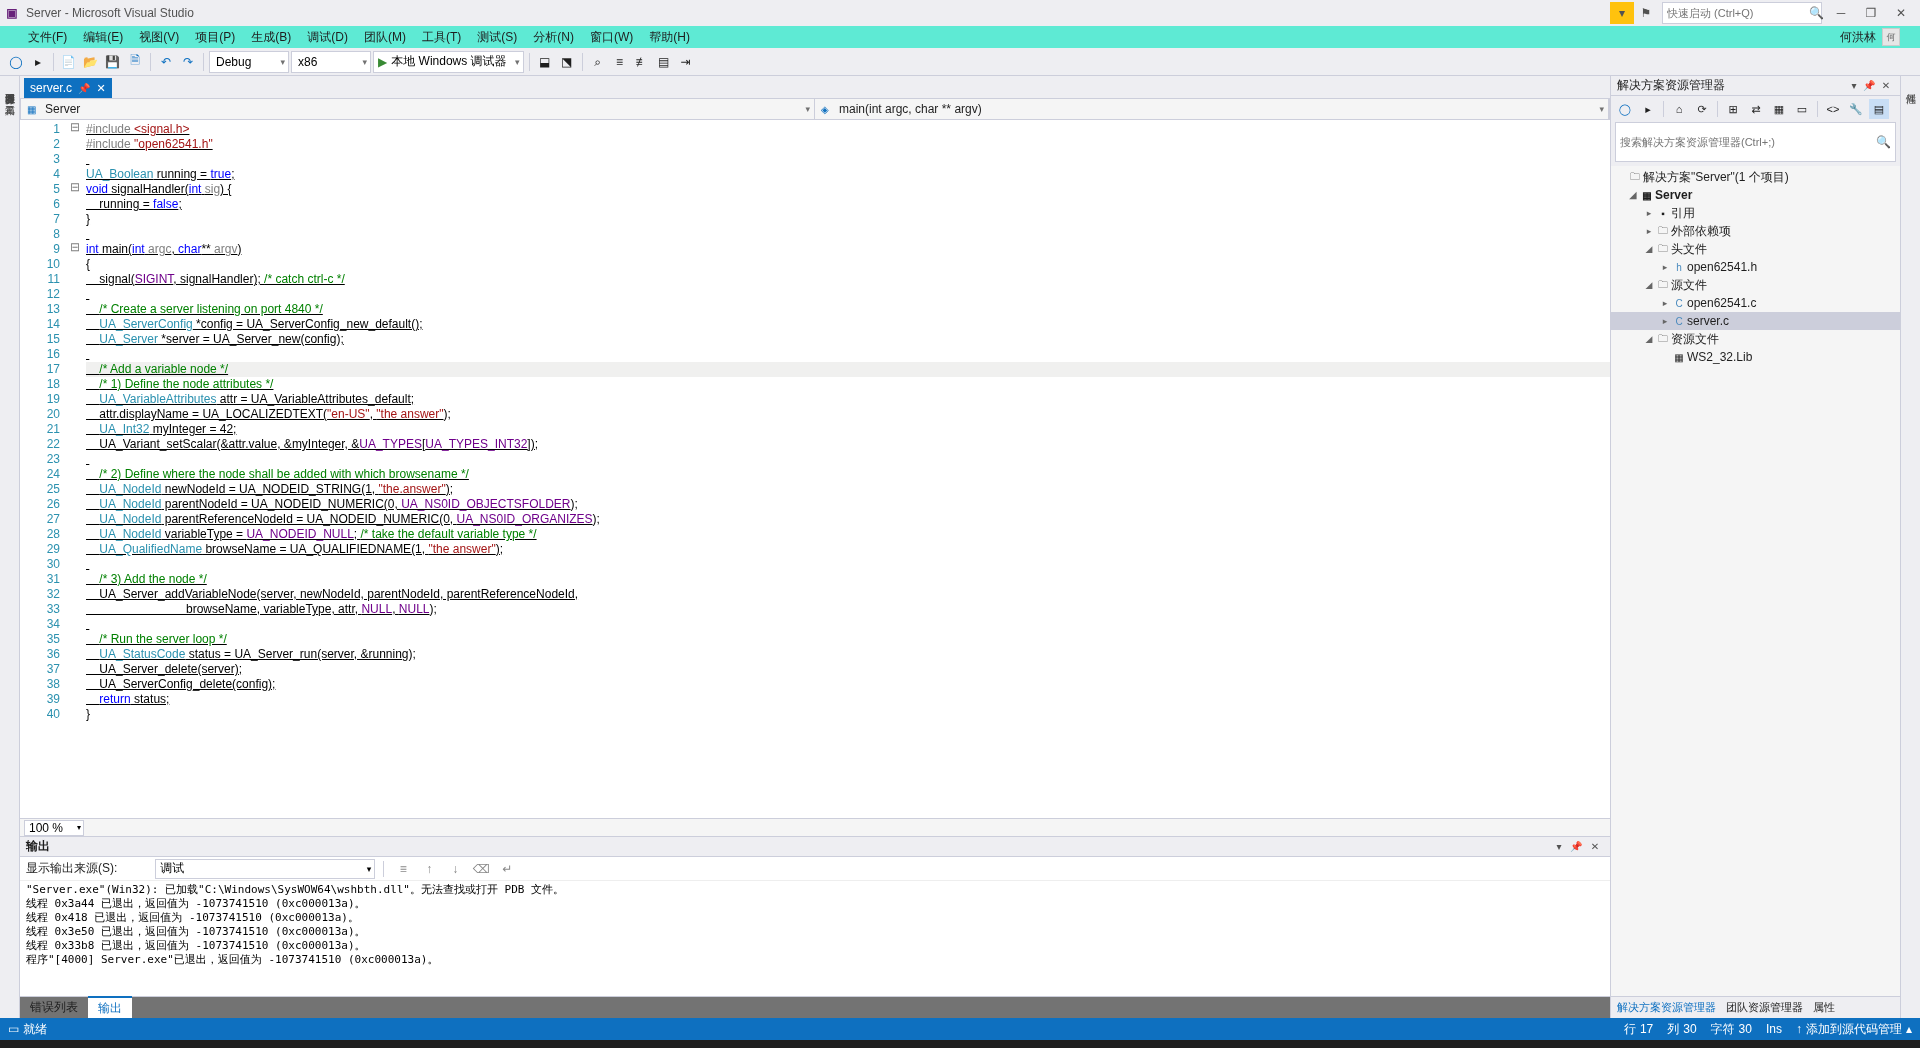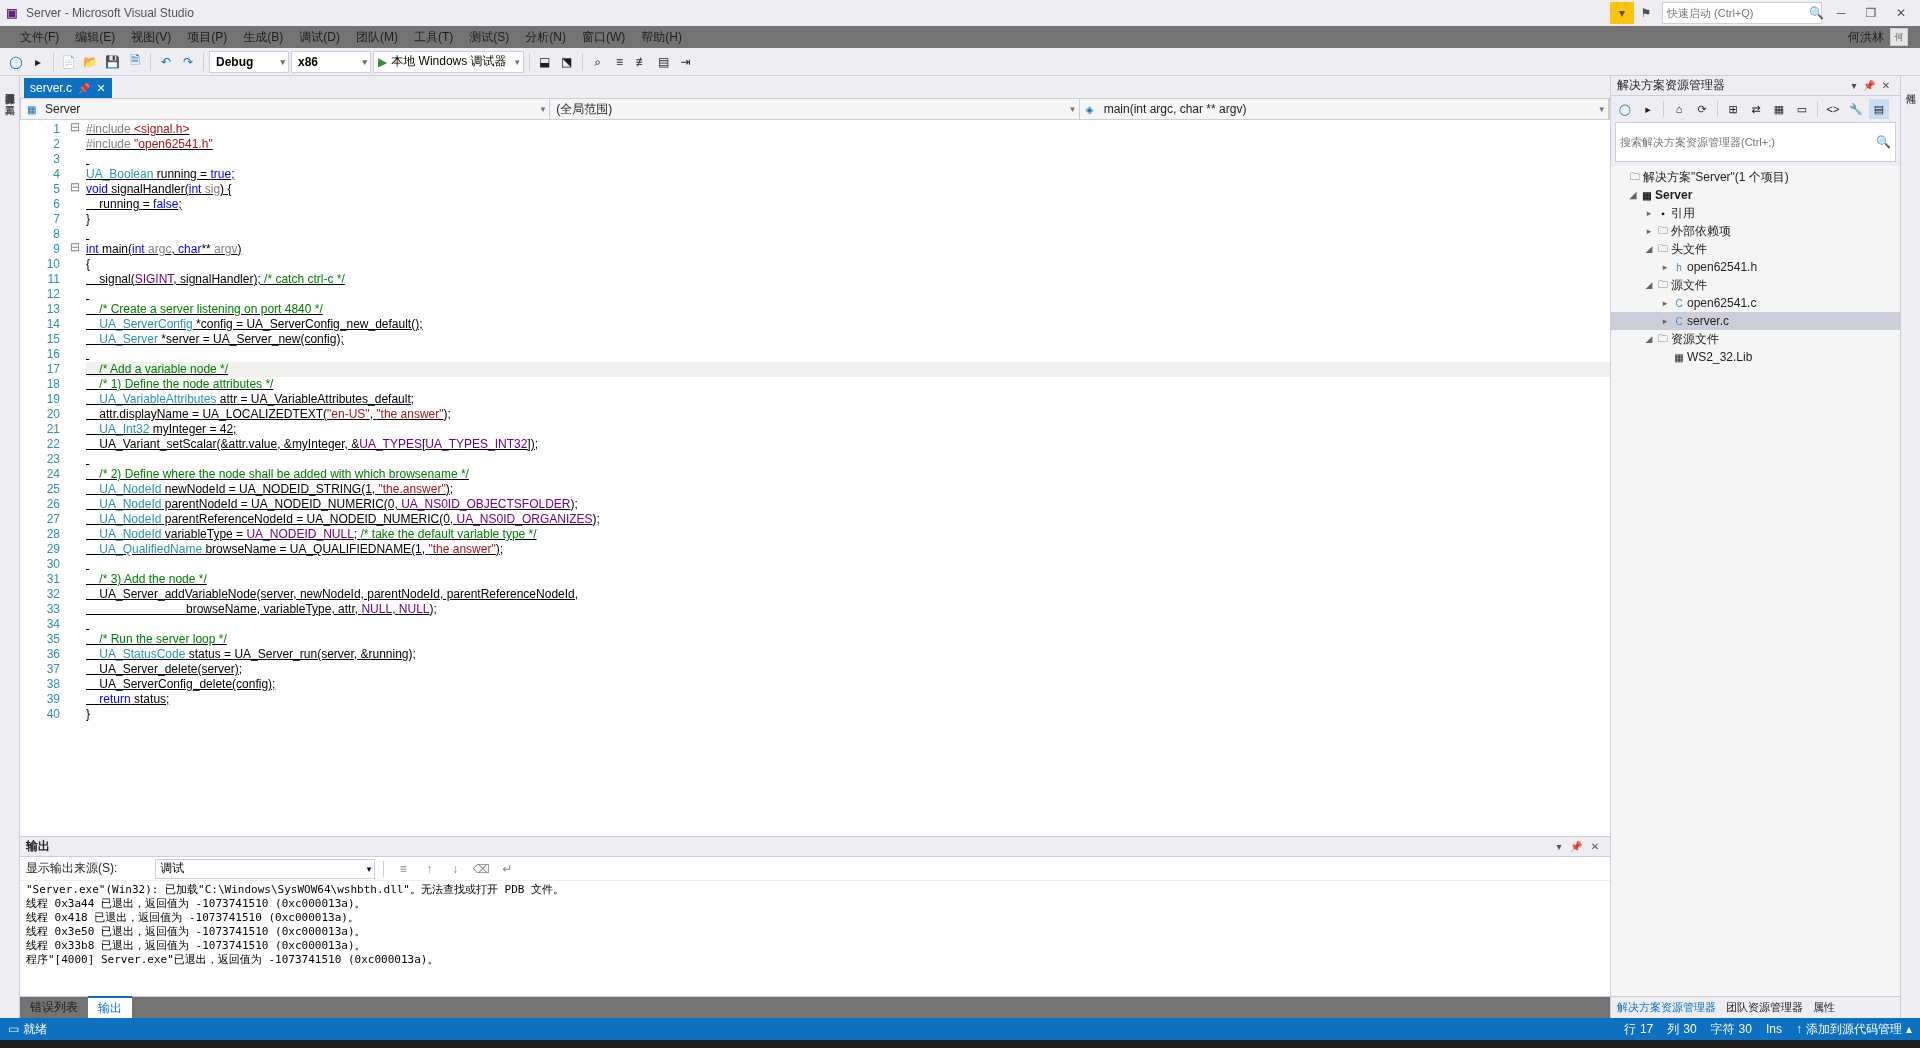--- a/index.html
+++ b/index.html
@@ -6,30 +6,30 @@
 body { background: #eeeef2; display: flex; flex-direction: column; height: 1048px; width: 1920px; overflow: hidden; }
 .titlebar { height: 26px; background: #eeeef2; display: flex; align-items: center; padding: 0 4px; }
 .titlebar .vs-icon { width: 16px; height: 16px; margin-right: 6px; display: flex; align-items: center; justify-content: center; color: #68217a; font-weight: bold; }
 .titlebar .title { color: #525252; text-align: right; }
 .titlebar .spacer { flex: 1; }
 .titlebar .tb-btn { width: 30px; height: 22px; display: flex; align-items: center; justify-content: center; color: #525252; }
 .titlebar .tb-yellow { background: #ffc20e; width: 24px; }
 .titlebar .tb-flag { width: 24px; }
 .titlebar .searchbox { width: 160px; height: 22px; border: 1px solid #cccedb; background: #fff; display: flex; align-items: center; padding: 0 4px; margin: 0 4px; }
 .titlebar .searchbox input { border: none; flex: 1; outline: none; font-size: 11px; color: #999; }
-.menubar { height: 22px; background: #737373; display: flex; align-items: center; padding: 0 12px; }
+.menubar { height: 22px; background: #5eead4; display: flex; align-items: center; padding: 0 20px; }
 .menubar .menu-item { padding: 2px 8px; color: #1e1e1e; }
 .menubar .spacer { flex: 1; }
 .menubar .user { color: #1e1e1e; margin-right: 6px; }
 .menubar .avatar { width: 18px; height: 18px; background: #e6e6e6; border: 1px solid #ccc; display: flex; align-items: center; justify-content: center; font-size: 9px; color: #666; }
 .toolbar { height: 28px; background: #eeeef2; display: flex; align-items: center; padding: 0 6px; border-bottom: 1px solid #cccedb; gap: 2px; }
 .toolbar .tbtn { min-width: 20px; height: 22px; display: flex; align-items: center; justify-content: center; color: #1e1e1e; padding: 0 2px; }
 .toolbar .tbtn.blue { color: #0e70c0; }
 .toolbar .sep { width: 1px; height: 18px; background: #cccedb; margin: 0 3px; }
-.toolbar .combo { height: 22px; border: 1px solid #cccedb; background: #fff; padding: 0 16px 0 6px; display: flex; align-items: center; position: relative; font-weight: bold; }
+.toolbar .combo { height: 22px; border: 1px solid #cccedb; background: #fff; padding: 0 16px 0 6px; display: flex; align-items: center; position: relative; }
 .toolbar .combo::after { content: "▾"; position: absolute; right: 3px; font-size: 9px; color: #717171; }
 .toolbar .runbtn { display: flex; align-items: center; height: 22px; border: 1px solid #cccedb; background: #fff; padding: 0 16px 0 4px; position: relative; }
 .toolbar .runbtn::after { content: "▾"; position: absolute; right: 3px; font-size: 9px; color: #717171; }
 .toolbar .runbtn .play { color: #388a34; margin-right: 4px; }
 .main { flex: 1; display: flex; overflow: hidden; }
 .leftstrip { width: 20px; background: #eeeef2; border-right: 1px solid #cccedb; display: flex; flex-direction: column; align-items: center; padding-top: 4px; }
 .leftstrip .vtab { writing-mode: vertical-rl; font-size: 10px; color: #444; padding: 6px 2px; }
 .center { flex: 1; display: flex; flex-direction: column; overflow: hidden; }
 .doctabs { height: 22px; background: #eeeef2; display: flex; align-items: flex-end; padding-left: 4px; }
 .doctab { height: 20px; background: #0e70c0; color: #fff; display: flex; align-items: center; padding: 0 6px; gap: 6px; font-size: 11px; }
@@ -180,23 +180,20 @@
         <span class="pin">📌</span>
         <span class="close">✕</span>
       </div>
     </div>
     <div class="navbar">
       <div class="ncombo">
           <span class="ico">▦</span>
           <span>Server</span>
         </div>
       <div class="ncombo">
-          <span>(全局范围)</span>
-        </div>
-      <div class="ncombo">
           <span class="ico">◈</span>
           <span>main(int argc, char ** argv)</span>
         </div>
     </div>
     <div class="editor">
       <div class="gutter" id="gutter">
           <div>1</div>
           <div>2</div>
           <div>3</div>
           <div>4</div>
@@ -274,20 +271,25 @@
           <div></div>
           <div></div>
           <div></div>
           <div></div>
           <div></div>
           <div></div>
           <div></div>
         </div>
       <div class="code" id="code"><div class="line"><span class="inc">#include </span><span class="str">&lt;signal.h&gt;</span></div><div class="line"><span class="inc">#include </span><span class="str">"open62541.h"</span></div><div class="line">&nbsp;</div><div class="line"><span class="type">UA_Boolean</span> running = <span class="kw">true</span>;</div><div class="line"><span class="kw">void</span> signalHandler(<span class="kw">int</span> <span class="inc">sig</span>) {</div><div class="line">    running = <span class="kw">false</span>;</div><div class="line">}</div><div class="line">&nbsp;</div><div class="line"><span class="kw">int</span> main(<span class="kw">int</span> <span class="inc">argc</span>, <span class="kw">char</span>** <span class="inc">argv</span>)</div><div class="line">{</div><div class="line">    signal(<span class="mac">SIGINT</span>, signalHandler); <span class="com">/* catch ctrl-c */</span></div><div class="line">&nbsp;</div><div class="line">    <span class="com">/* Create a server listening on port 4840 */</span></div><div class="line">    <span class="type">UA_ServerConfig</span> *config = UA_ServerConfig_new_default();</div><div class="line">    <span class="type">UA_Server</span> *server = UA_Server_new(config);</div><div class="line">&nbsp;</div><div class="line hl">    <span class="com">/* Add a variable node */</span></div><div class="line">    <span class="com">/* 1) Define the node attributes */</span></div><div class="line">    <span class="type">UA_VariableAttributes</span> attr = UA_VariableAttributes_default;</div><div class="line">    attr.displayName = UA_LOCALIZEDTEXT(<span class="str">"en-US"</span>, <span class="str">"the answer"</span>);</div><div class="line">    <span class="type">UA_Int32</span> myInteger = 42;</div><div class="line">    UA_Variant_setScalar(&amp;attr.value, &amp;myInteger, &amp;<span class="mac">UA_TYPES</span>[<span class="mac">UA_TYPES_INT32</span>]);</div><div class="line">&nbsp;</div><div class="line">    <span class="com">/* 2) Define where the node shall be added with which browsename */</span></div><div class="line">    <span class="type">UA_NodeId</span> newNodeId = UA_NODEID_STRING(1, <span class="str">"the.answer"</span>);</div><div class="line">    <span class="type">UA_NodeId</span> parentNodeId = UA_NODEID_NUMERIC(0, <span class="mac">UA_NS0ID_OBJECTSFOLDER</span>);</div><div class="line">    <span class="type">UA_NodeId</span> parentReferenceNodeId = UA_NODEID_NUMERIC(0, <span class="mac">UA_NS0ID_ORGANIZES</span>);</div><div class="line">    <span class="type">UA_NodeId</span> variableType = <span class="mac">UA_NODEID_NULL</span>; <span class="com">/* take the default variable type */</span></div><div class="line">    <span class="type">UA_QualifiedName</span> browseName = UA_QUALIFIEDNAME(1, <span class="str">"the answer"</span>);</div><div class="line">&nbsp;</div><div class="line">    <span class="com">/* 3) Add the node */</span></div><div class="line">    UA_Server_addVariableNode(server, newNodeId, parentNodeId, parentReferenceNodeId,</div><div class="line">                              browseName, variableType, attr, <span class="mac">NULL</span>, <span class="mac">NULL</span>);</div><div class="line">&nbsp;</div><div class="line">    <span class="com">/* Run the server loop */</span></div><div class="line">    <span class="type">UA_StatusCode</span> status = UA_Server_run(server, &amp;running);</div><div class="line">    UA_Server_delete(server);</div><div class="line">    UA_ServerConfig_delete(config);</div><div class="line">    <span class="kw">return</span> status;</div><div class="line">}</div></div>
     </div>
+    <div class="zoom">
+      <div class="zc">
+          <span>100 %</span>
+        </div>
+    </div>
 
     <div class="output" style="height:160px">
       <div class="output-header">
         <div class="title">输出</div>
         <div class="spacer"></div>
         <div class="wbtn">▾</div>
         <div class="wbtn">📌</div>
         <div class="wbtn">✕</div>
       </div>
       <div class="output-toolbar">

